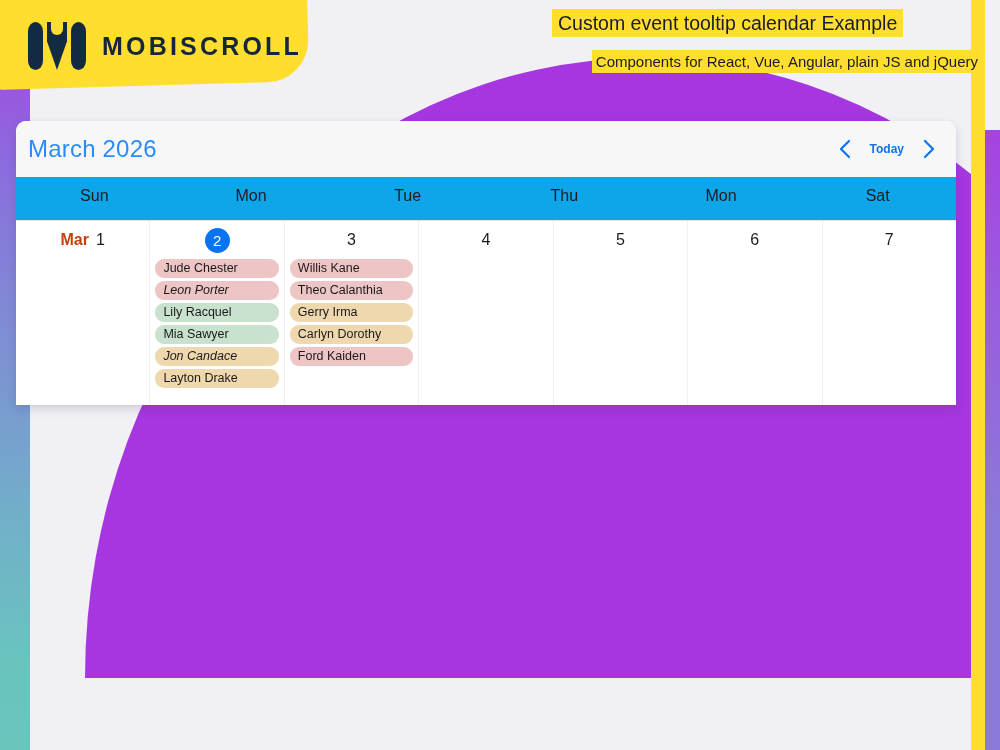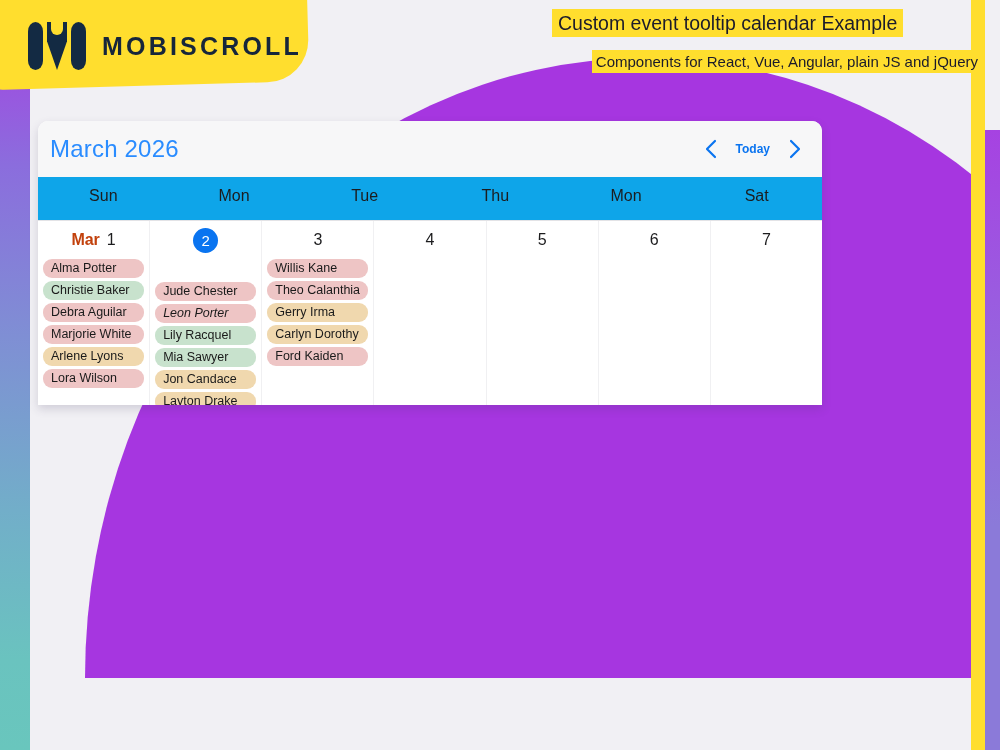--- a/index.html
+++ b/index.html
@@ -66,21 +66,21 @@
   }
   .head-sub{
     display:inline; font-size:15px; color:#1b1b2b; font-weight:400;
     background:#ffde2e; box-decoration-break:clone; -webkit-box-decoration-break:clone;
     padding:3px 4px; line-height:28px;
   }
   .head-sub-wrap{ margin-top:9px; text-align:right; }
 
   
   .cal-card{
-    position:absolute; left:38px; top:121px; width:784px; height:284px;
+    position:absolute; left:16px; top:121px; width:940px; height:284px;
     background:#ffffff; border-radius:10px 10px 0 0;
     box-shadow: 0 4px 10px rgba(60,50,90,.18);
     z-index:8; overflow:hidden; display:flex; flex-direction:column;
   }
   .cal-topbar{
     height:56px; background:#f7f7f8; display:flex; align-items:center;
     padding:0 14px 0 12px; flex:0 0 auto;
   }
   .cal-title{ font-size:24px; color:#2a8cff; font-weight:400; letter-spacing:.2px; }
   .cal-nav{ margin-left:auto; display:flex; align-items:center; gap:10px; color:#0a74f0; }
@@ -171,39 +171,31 @@
         <div class="dayname">Mon</div>
         <div class="dayname">Sat</div>
       </div>
 
     <div class="cal-grid" id="calgrid">
         <div class="cal-col">
           <div class="daynum-row">
             <span class="mon-label">Mar</span>
             <span class="daynum">1</span>
           </div>
+        </div>
+        <div class="cal-col">
+          <div class="daynum-row">
+            <span class="daynum today">2</span>
+          </div>
           <div class="events">
-            <div class="ev" style="background: rgb(238, 197, 197);">Alma Potter</div>
-            <div class="ev" style="background: rgb(200, 226, 205);">Christie Baker</div>
-            <div class="ev" style="background: rgb(238, 197, 197);">Debra Aguilar</div>
-            <div class="ev" style="background: rgb(238, 197, 197);">Marjorie White</div>
-            <div class="ev" style="background: rgb(240, 216, 174);">Arlene Lyons</div>
-            <div class="ev" style="background: rgb(238, 197, 197);">Lora Wilson</div>
-          </div>
-        </div>
-        <div class="cal-col">
-          <div class="daynum-row">
-            <span class="daynum today">2</span>
-          </div>
-          <div class="events">
-            <div class="ev" style="background: rgb(238, 197, 197); margin-top: 23px;">Jude Chester</div>
+            <div class="ev" style="background: rgb(238, 197, 197);">Jude Chester</div>
             <div class="ev" style="background: rgb(238, 197, 197); font-style: italic;">Leon Porter</div>
             <div class="ev" style="background: rgb(200, 226, 205);">Lily Racquel</div>
             <div class="ev" style="background: rgb(200, 226, 205);">Mia Sawyer</div>
-            <div class="ev" style="background: rgb(240, 216, 174);">Jon Candace</div>
+            <div class="ev" style="background: rgb(240, 216, 174); font-style: italic;">Jon Candace</div>
             <div class="ev" style="background: rgb(240, 216, 174);">Layton Drake</div>
           </div>
         </div>
         <div class="cal-col">
           <div class="daynum-row">
             <span class="daynum">3</span>
           </div>
           <div class="events">
             <div class="ev" style="background: rgb(238, 197, 197);">Willis Kane</div>
             <div class="ev" style="background: rgb(238, 197, 197);">Theo Calanthia</div>

